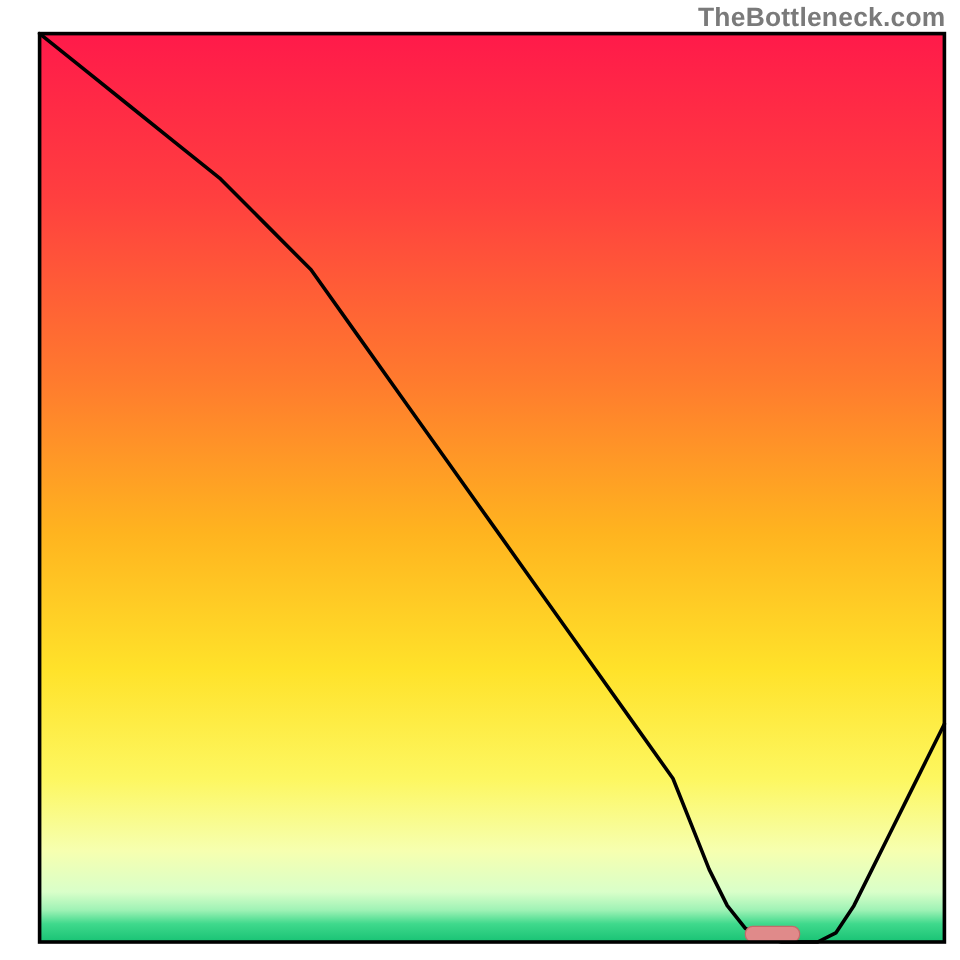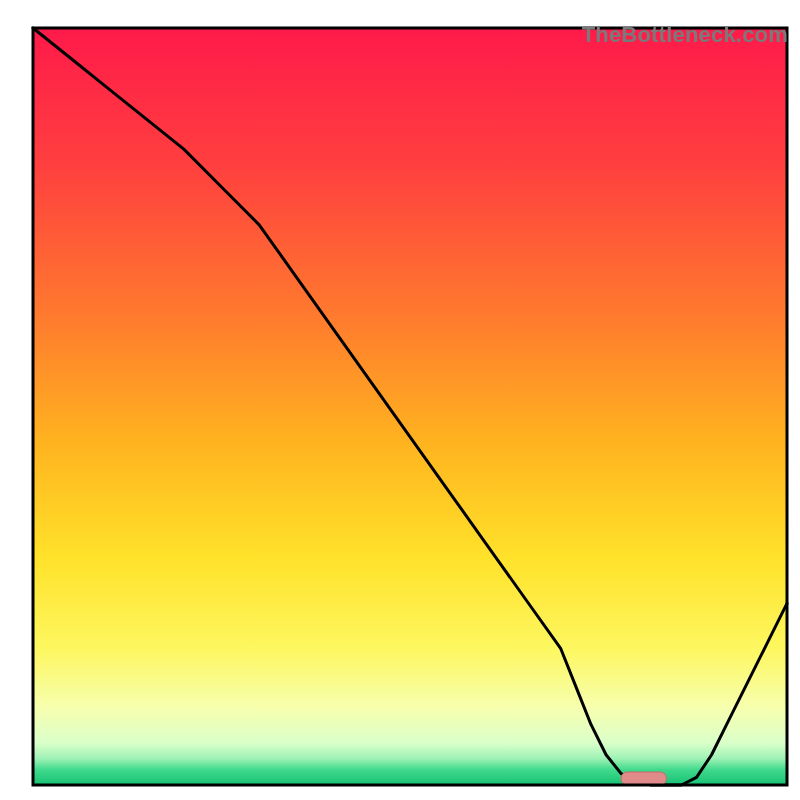--- a/index.html
+++ b/index.html
@@ -17,21 +17,20 @@
   }
   .watermark {
     position: absolute;
     top: 2px;
     right: 12px;
     font-size: 22px;
     font-weight: 600;
     color: #7a7a7a;
     letter-spacing: 0.2px;
     z-index: 20;
-    margin-top: 20px;
   }
   svg.chart {
     position: absolute;
     left: 0;
     top: 0;
     width: 800px;
     height: 800px;
   }
 </style>
 </head>

